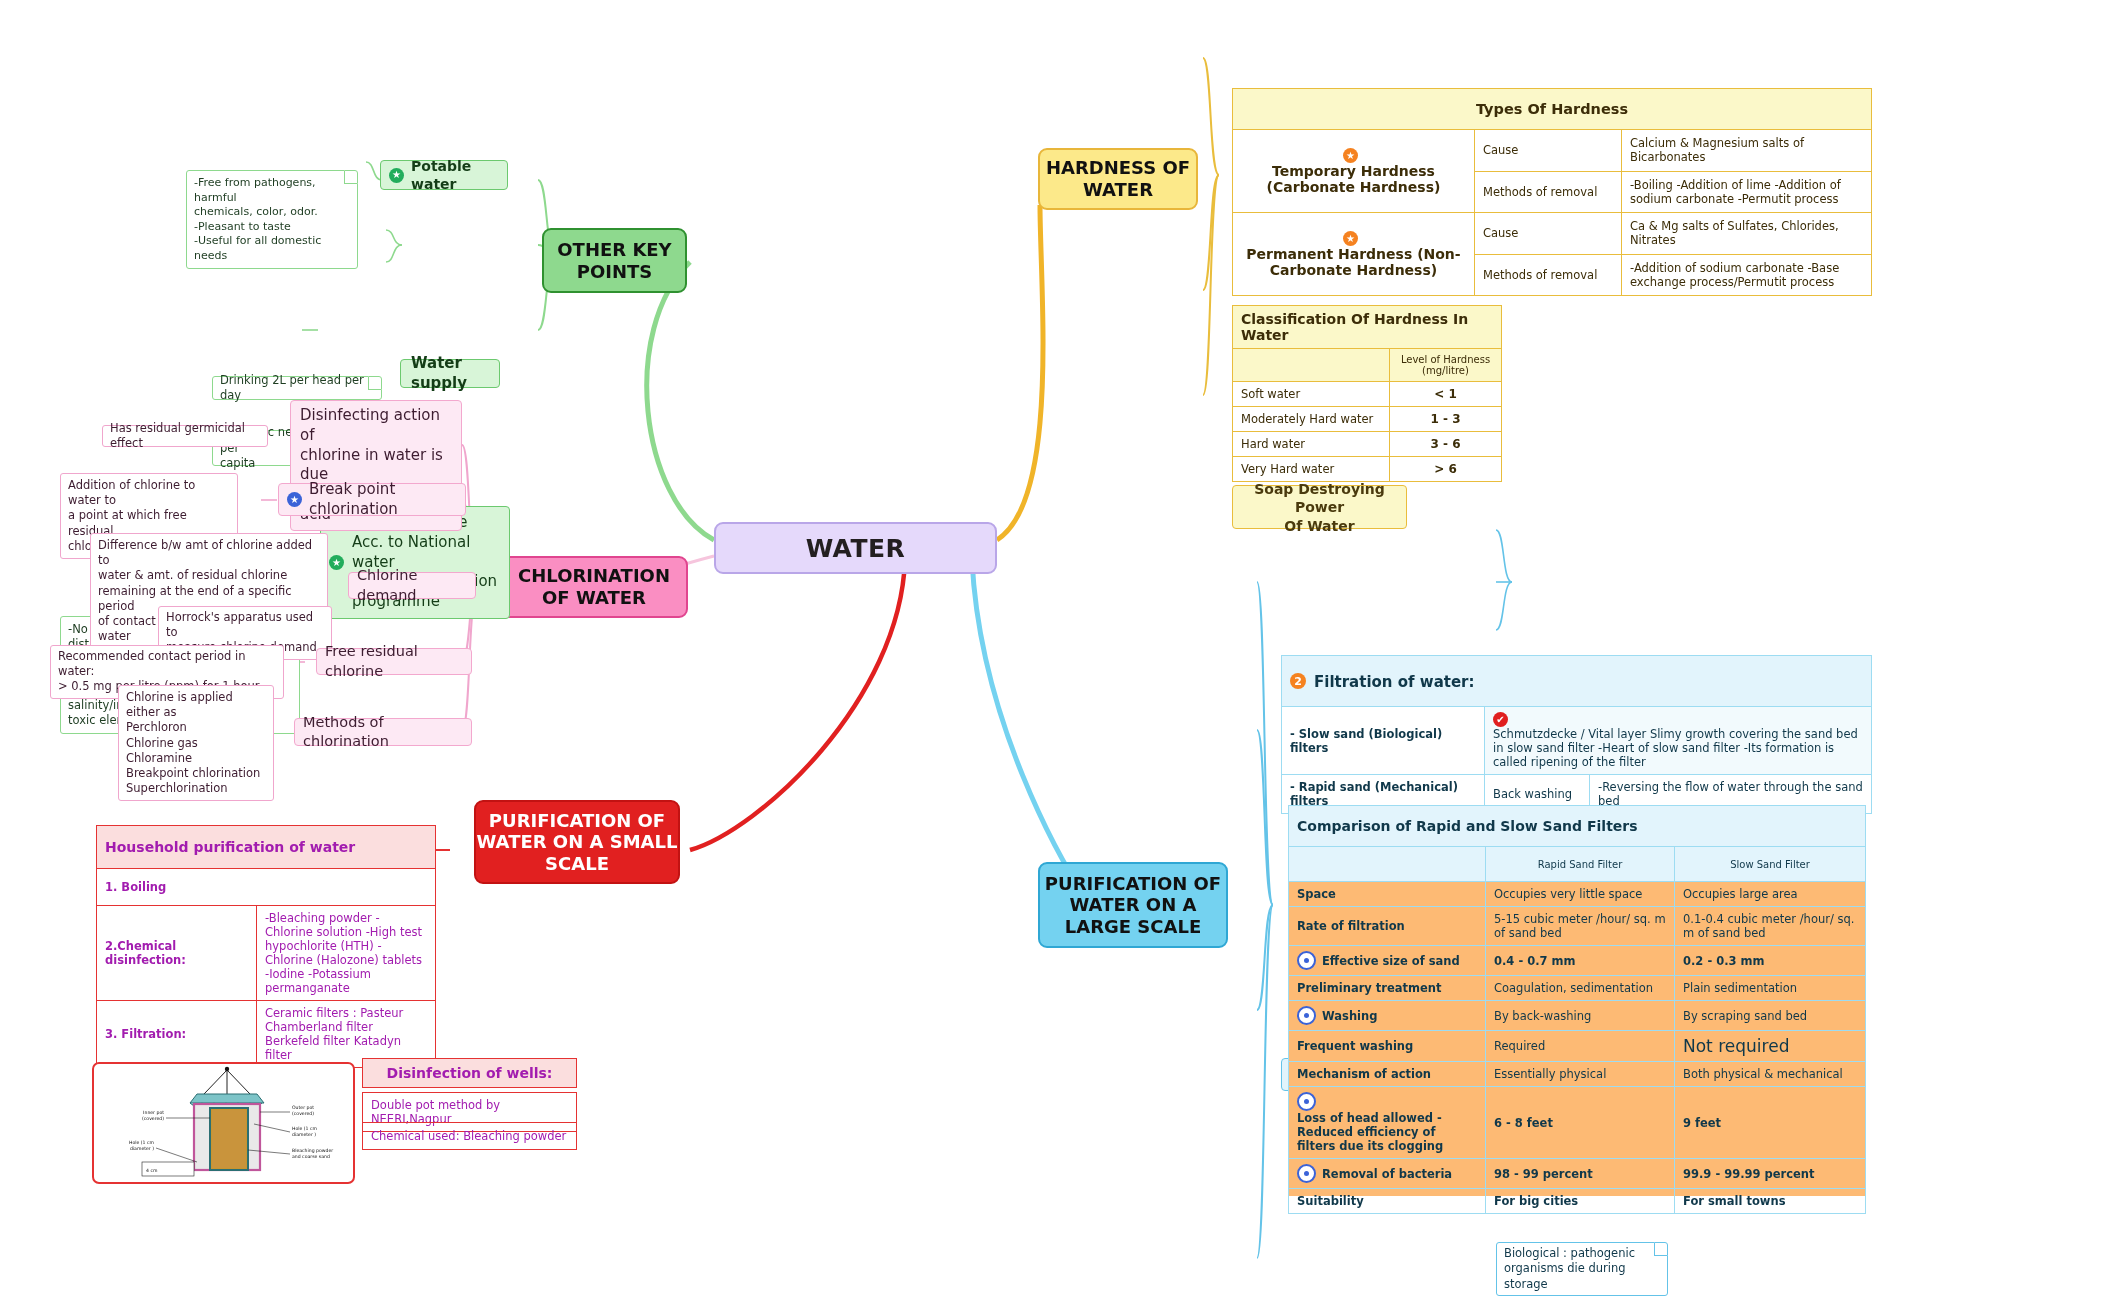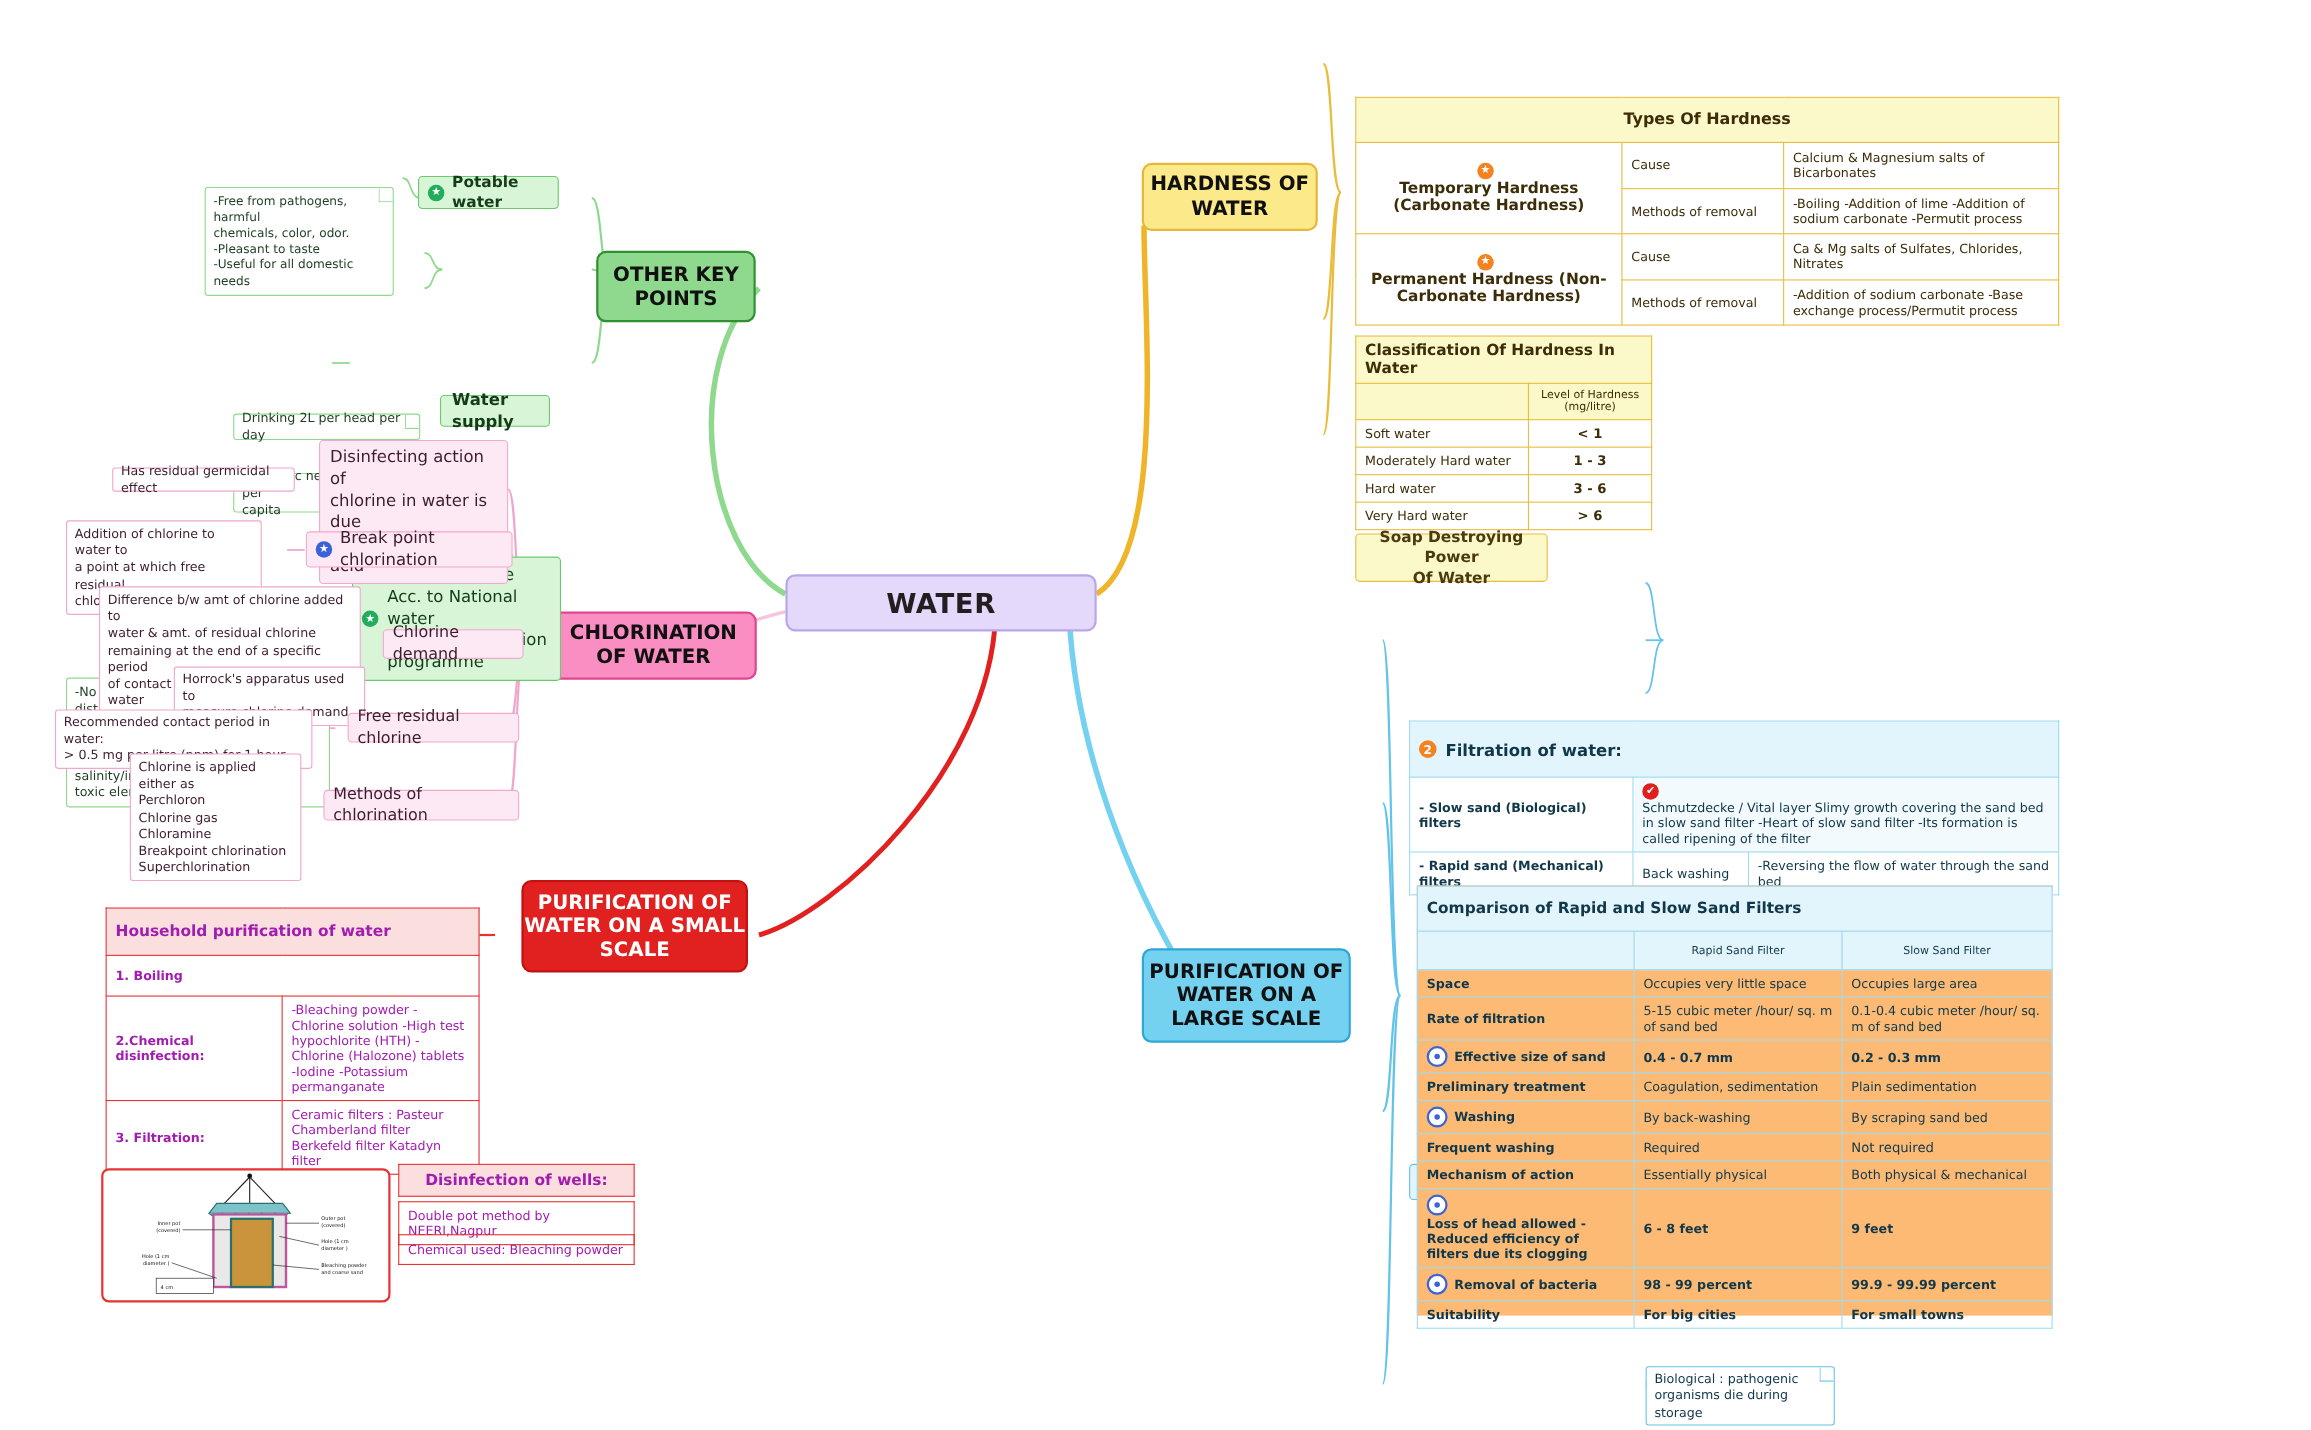--- a/index.html
+++ b/index.html
@@ -465,21 +465,21 @@
         </tr>
     <tr>
           <td style="font-size:11.5px;font-weight:700;">
           <span class="ic star hollowblue" style="margin-right:6px;vertical-align:middle;"></span><span style="vertical-align:middle;">Washing</span></td>
         <td style="font-size:11.5px;">By back-washing</td>
         <td style="font-size:11.5px;">By scraping sand bed</td>
         </tr>
     <tr>
           <td style="font-size:11.5px;font-weight:700;">Frequent washing</td>
         <td style="font-size:11.5px;">Required</td>
-        <td style="font-size:12px;">Not required</td>
+        <td style="font-size:17px;">Not required</td>
         </tr>
     <tr>
           <td style="font-size:11.5px;font-weight:700;">Mechanism of action</td>
         <td style="font-size:11.5px;">Essentially physical</td>
         <td style="font-size:11.5px;">Both physical &amp; mechanical</td>
         </tr>
     <tr>
           <td style="font-size:11.5px;font-weight:700;">
           <span class="ic star hollowblue" style="margin-right:6px;vertical-align:middle;"></span><span class="txt" style="display:inline-block;vertical-align:middle;">Loss of head allowed
 -Reduced efficiency of filters

